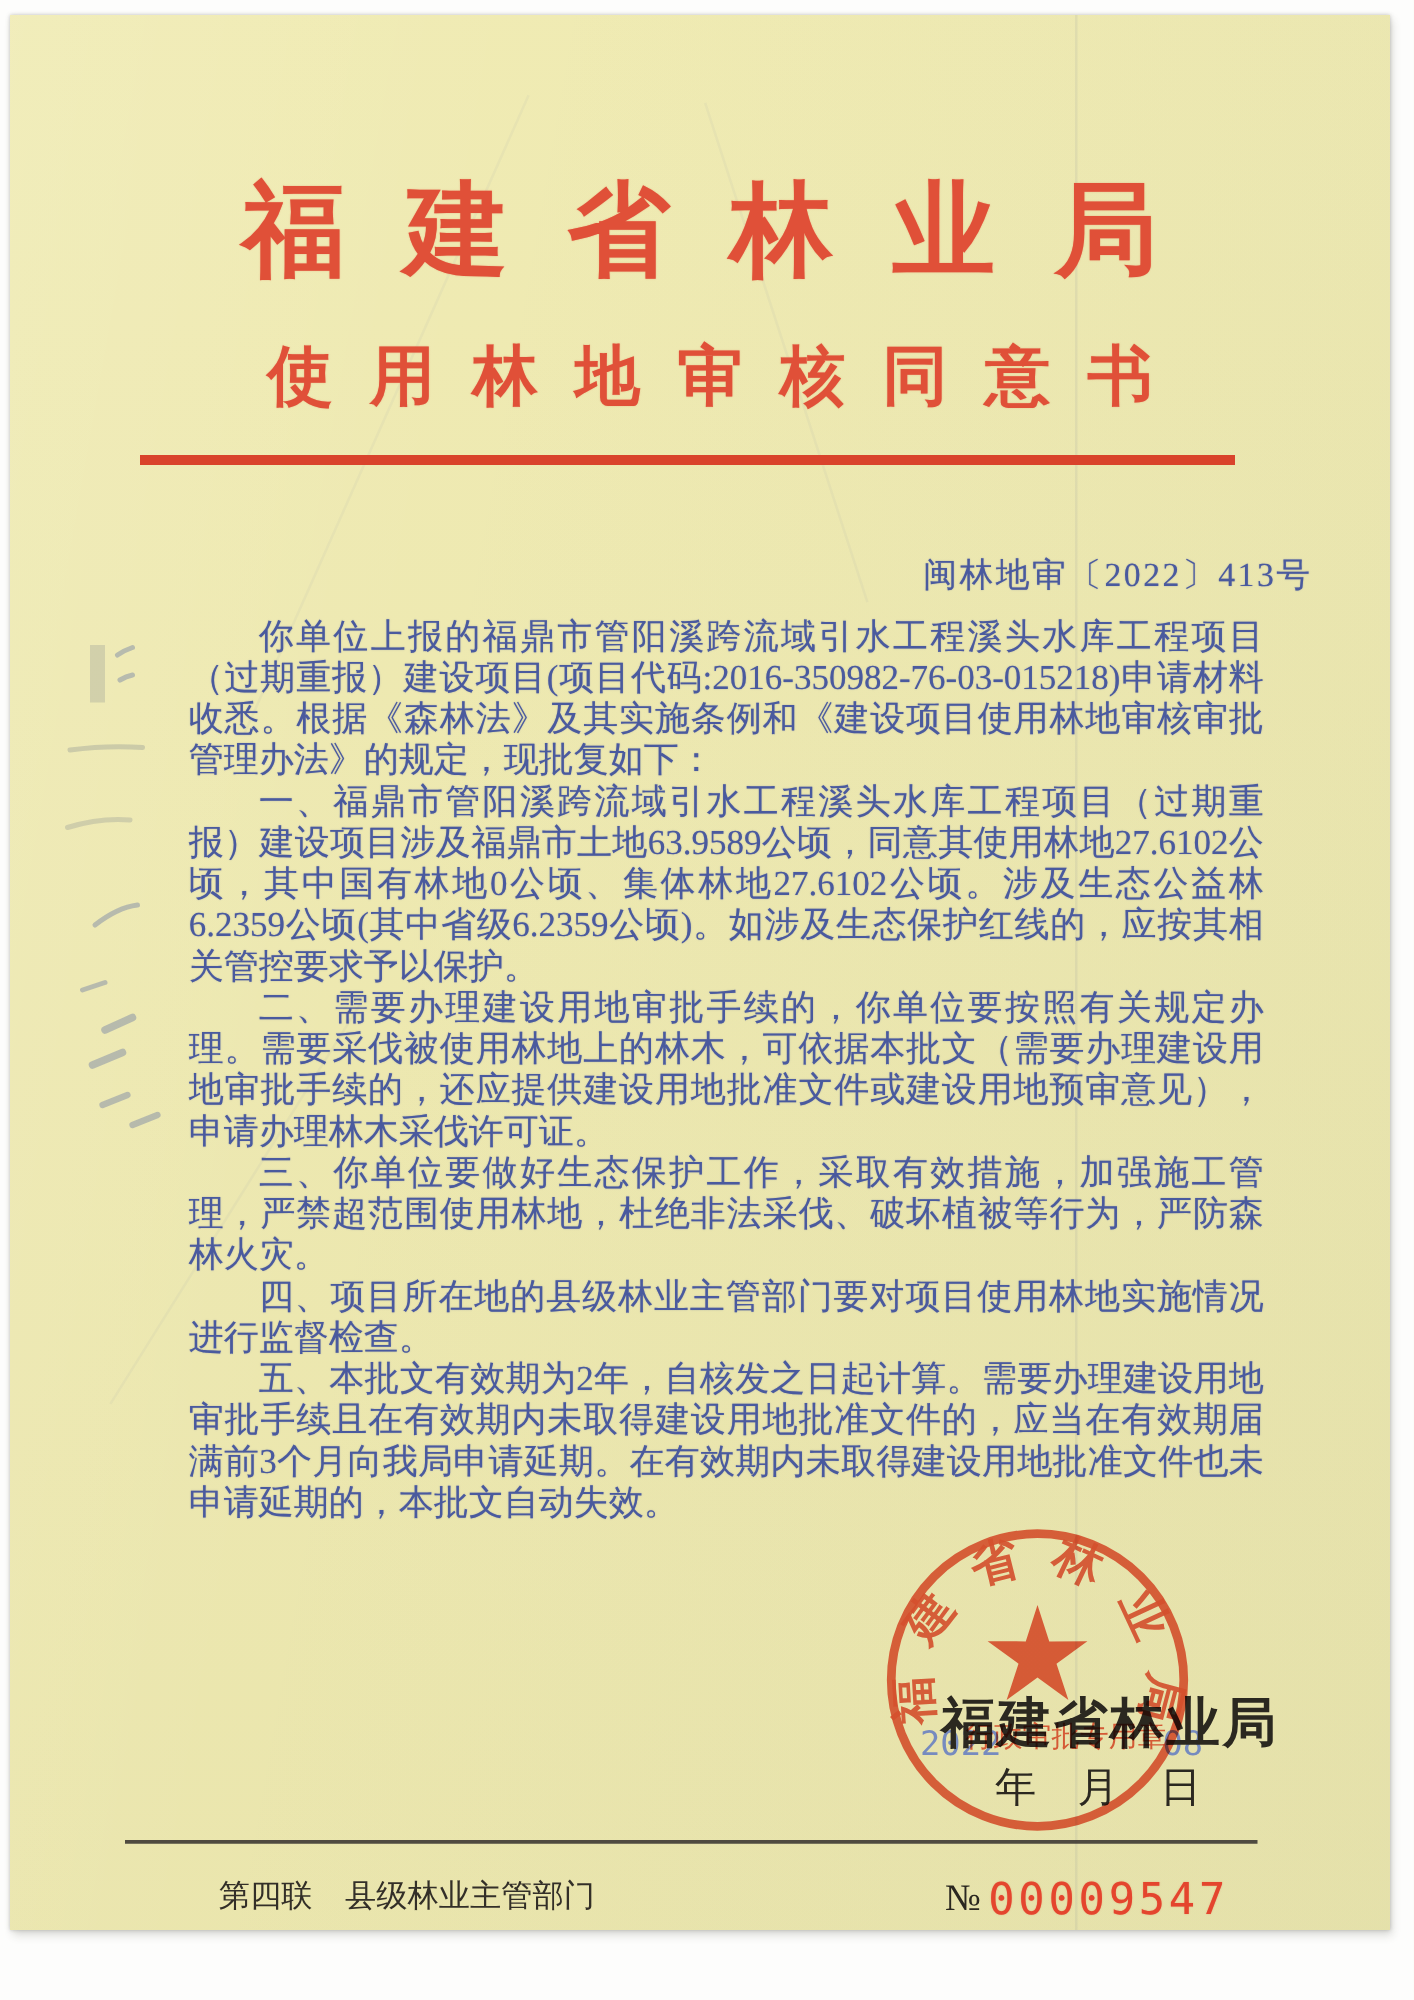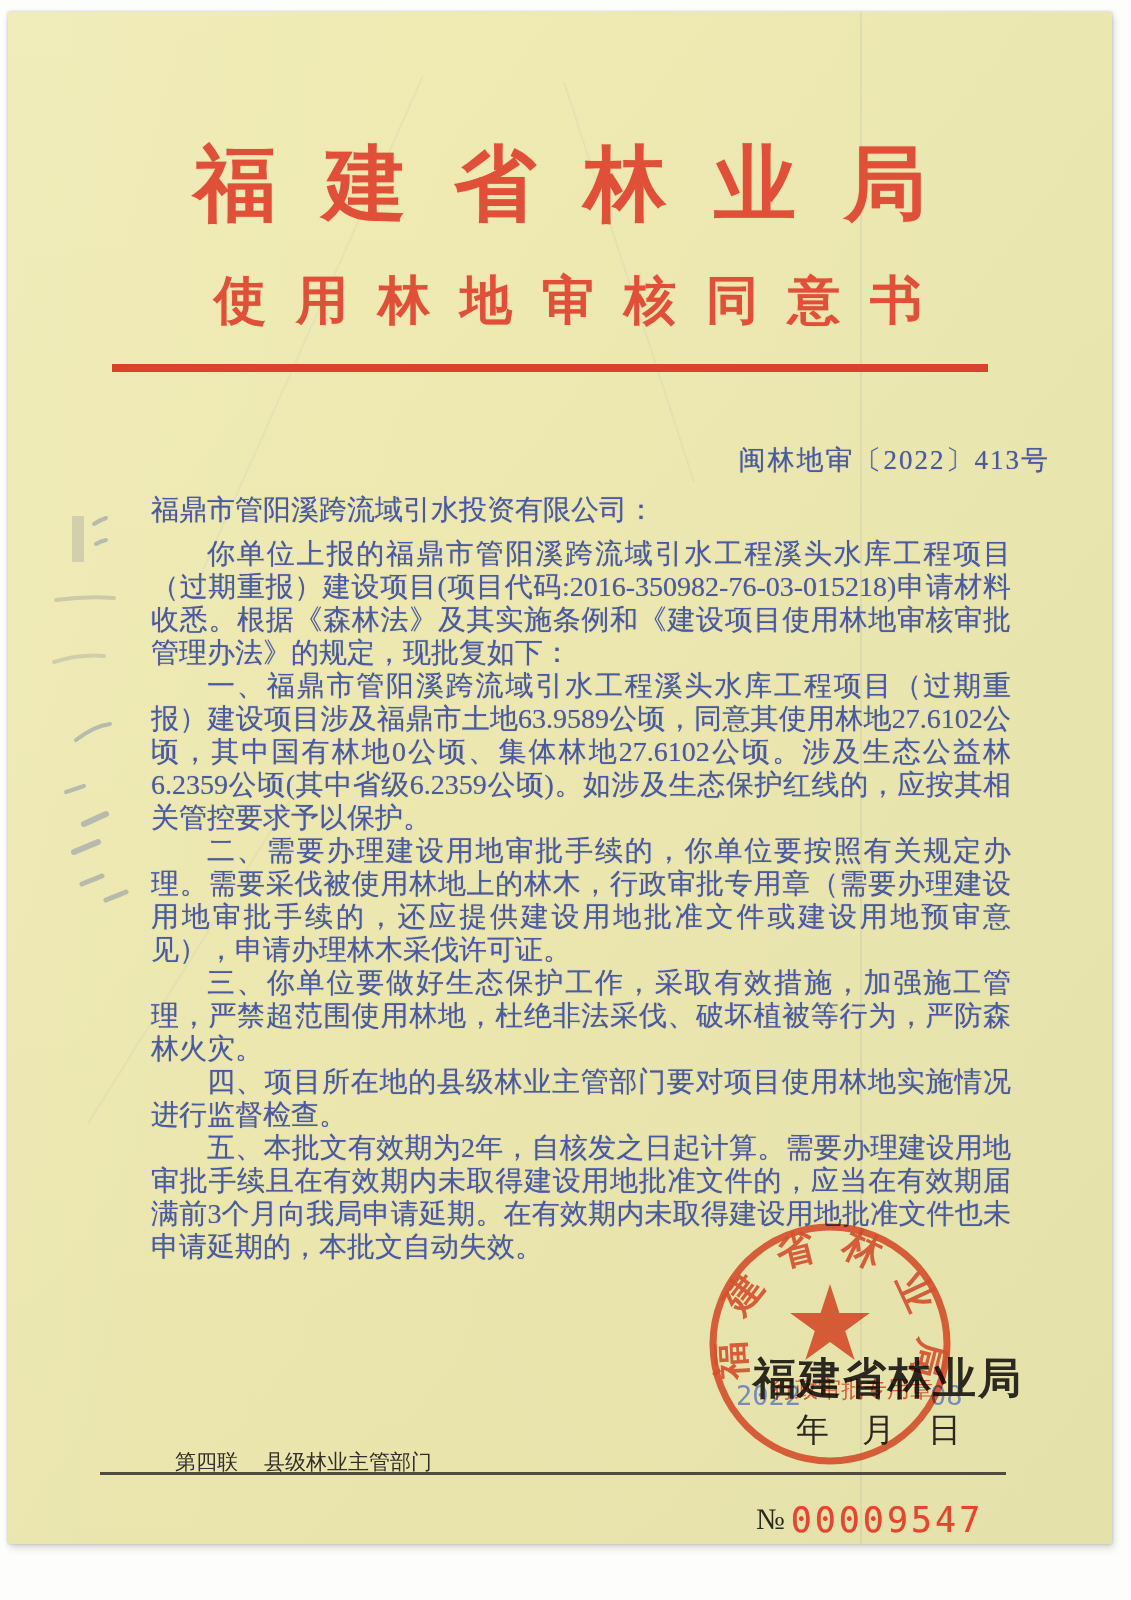--- a/index.html
+++ b/index.html
@@ -78,22 +78,22 @@
     font-family:"DejaVu Sans Mono","Liberation Mono",monospace;
   }
   .stamp-blue.left{left:728px;top:1368px;text-align:center;}
   .stamp-blue.right{left:887px;top:1368px;margin-left:35px;}
   
   .footer-rule{
     position:absolute;left:92px;top:1460px;width:906px;height:3px;
     background:#3a3631;opacity:.88;
   }
   .footer-copy{
-    position:absolute;left:167px;top:1436px;
-    font-size:21px;color:#332f28;white-space:nowrap;
+    position:absolute;left:167px;top:1488px;
+    font-size:25px;color:#332f28;white-space:nowrap;
   }
   .footer-copy .gap{display:inline-block;width:26px;}
   .serial{
     position:absolute;left:748px;top:1484px;display:flex;align-items:flex-end;
   }
   .serial .no{font-size:30px;color:#2b2820;}
   .serial .digits{
     font-size:35px;color:#e4452e;letter-spacing:3px;margin-left:6px;
     font-family:"DejaVu Sans Mono","Liberation Mono",monospace;
     transform:translateY(4px);
@@ -134,24 +134,23 @@
     </g>
     <rect x="36" y="24" width="12" height="46" fill="rgba(110,120,130,0.22)"></rect>
   </svg>
 
   <div class="org-title">福建省林业局</div>
   <div class="doc-title">使用林地审核同意书</div>
   <div class="red-rule"></div>
   <div class="doc-number">闽林地审〔2022〕413号</div>
 
   <div class="body-text">
-    <p class="salutation">福鼎市管阳溪跨流域引水投资有限公司：</p>
     <p class="para">你单位上报的福鼎市管阳溪跨流域引水工程溪头水库工程项目（过期重报）建设项目(项目代码:2016-350982-76-03-015218)申请材料收悉。根据《森林法》及其实施条例和《建设项目使用林地审核审批管理办法》的规定，现批复如下：</p>
     <p class="para">一、福鼎市管阳溪跨流域引水工程溪头水库工程项目（过期重报）建设项目涉及福鼎市土地63.9589公顷，同意其使用林地27.6102公顷，其中国有林地0公顷、集体林地27.6102公顷。涉及生态公益林6.2359公顷(其中省级6.2359公顷)。如涉及生态保护红线的，应按其相关管控要求予以保护。</p>
-    <p class="para">二、需要办理建设用地审批手续的，你单位要按照有关规定办理。需要采伐被使用林地上的林木，行政审批专用章（需要办理建设用地审批手续的，还应提供建设用地批准文件或建设用地预审意见），申请办理林木采伐许可证。</p>
+    <p class="para">二、需要办理建设用地审批手续的，你单位要按照有关规定办理。需要采伐被使用林地上的林木，可依据本批文（需要办理建设用地审批手续的，还应提供建设用地批准文件或建设用地预审意见），申请办理林木采伐许可证。</p>
     <p class="para">三、你单位要做好生态保护工作，采取有效措施，加强施工管理，严禁超范围使用林地，杜绝非法采伐、破坏植被等行为，严防森林火灾。</p>
     <p class="para">四、项目所在地的县级林业主管部门要对项目使用林地实施情况进行监督检查。</p>
     <p class="para">五、本批文有效期为2年，自核发之日起计算。需要办理建设用地审批手续且在有效期内未取得建设用地批准文件的，应当在有效期届满前3个月向我局申请延期。在有效期内未取得建设用地批准文件也未申请延期的，本批文自动失效。</p>
   </div>
 
   <div class="stamp-blue left">2022</div>
   <div class="stamp-blue right">08</div>
   <div class="sig-org">福建省林业局</div>
   <div class="sig-date">年　月　日</div>
 

